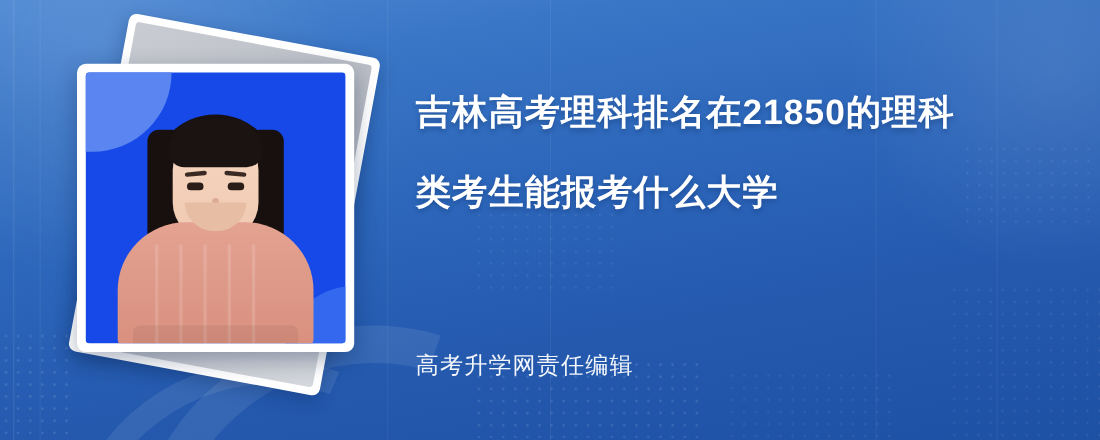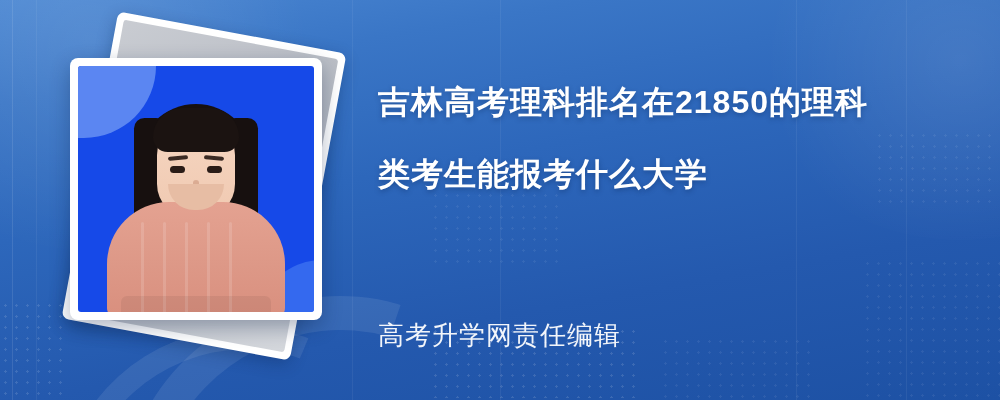--- a/index.html
+++ b/index.html
@@ -152,21 +152,21 @@
     position:absolute;top:272px;left:16px;
     color:#ffffff;
     font-size:27px;
     font-weight:bold;
     letter-spacing:3px;
     text-shadow:0 2px 5px rgba(10,35,80,.35);
   }
   .role{
     position:absolute;top:318px;left:0;
     color:rgba(255,255,255,.94);
-    font-size:26px;
+    font-size:21px;
     font-weight:normal;
     letter-spacing:1px;
   }
 </style>
 </head>
 <body>
 
 <div class="stage">
 
   <div class="vline" style="left:12px;"></div>

